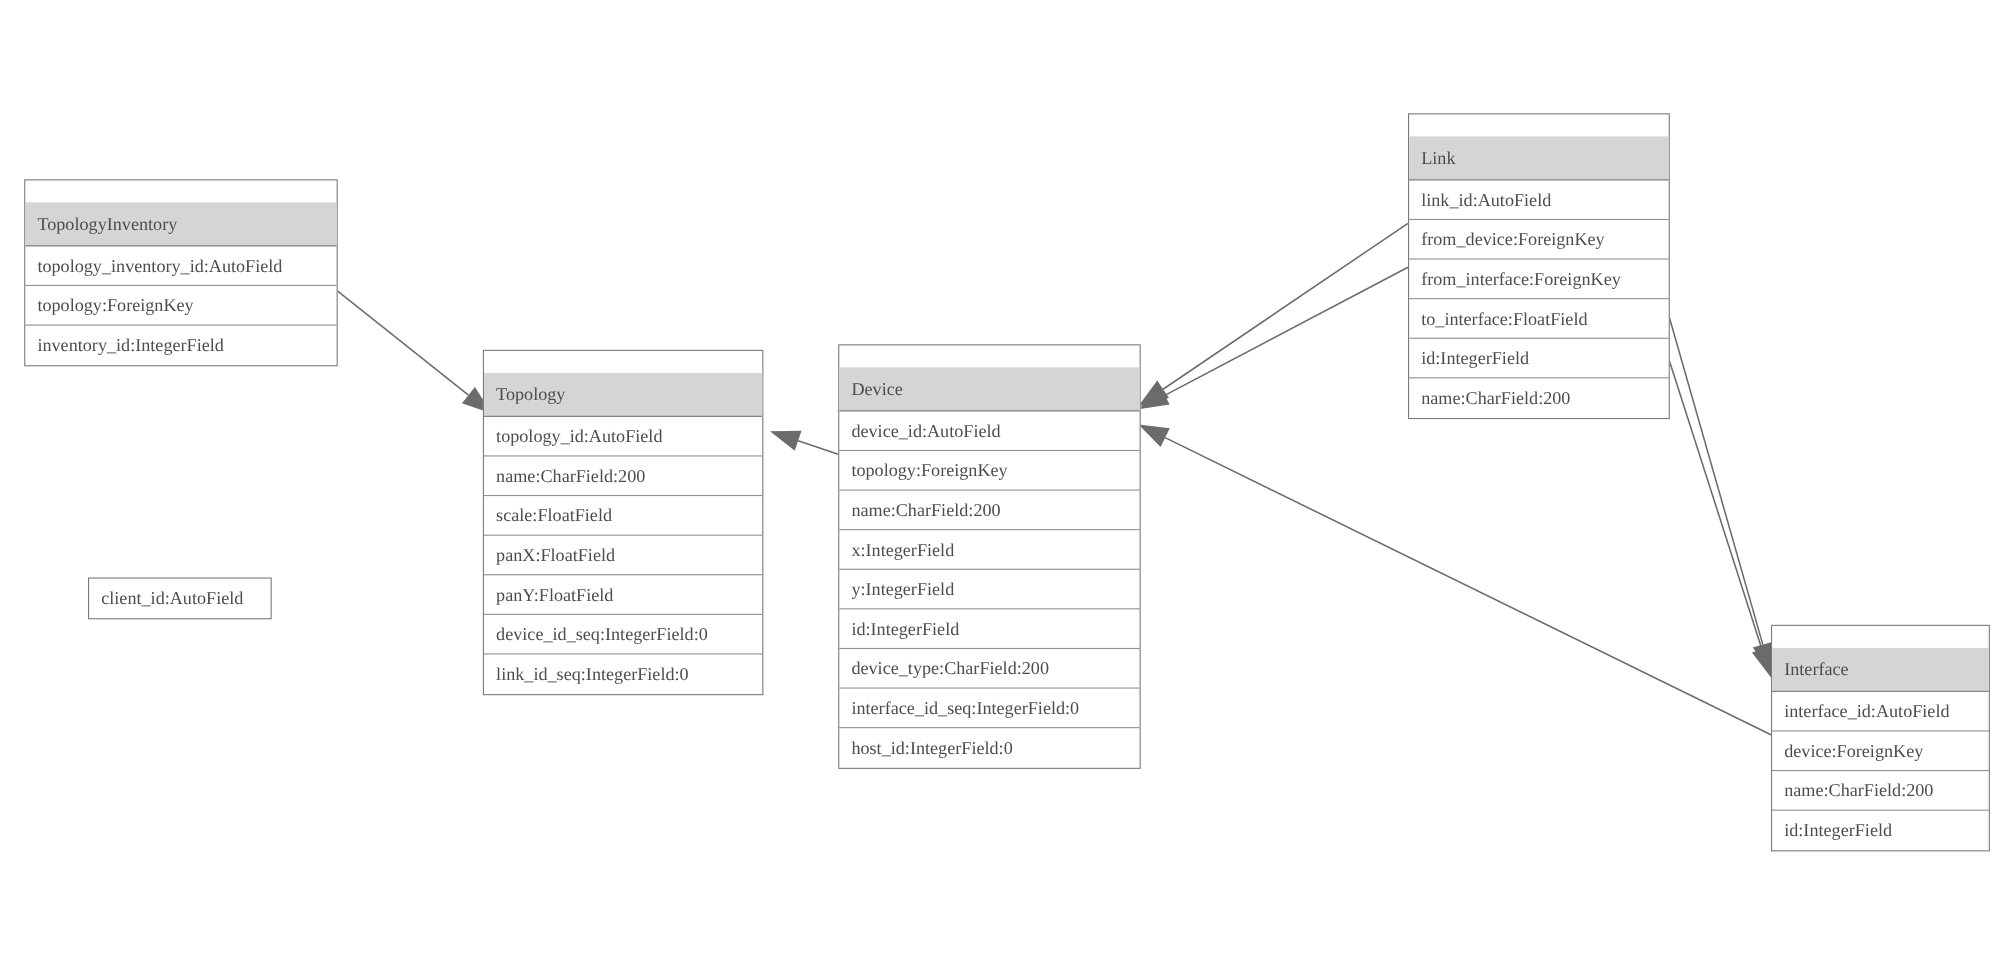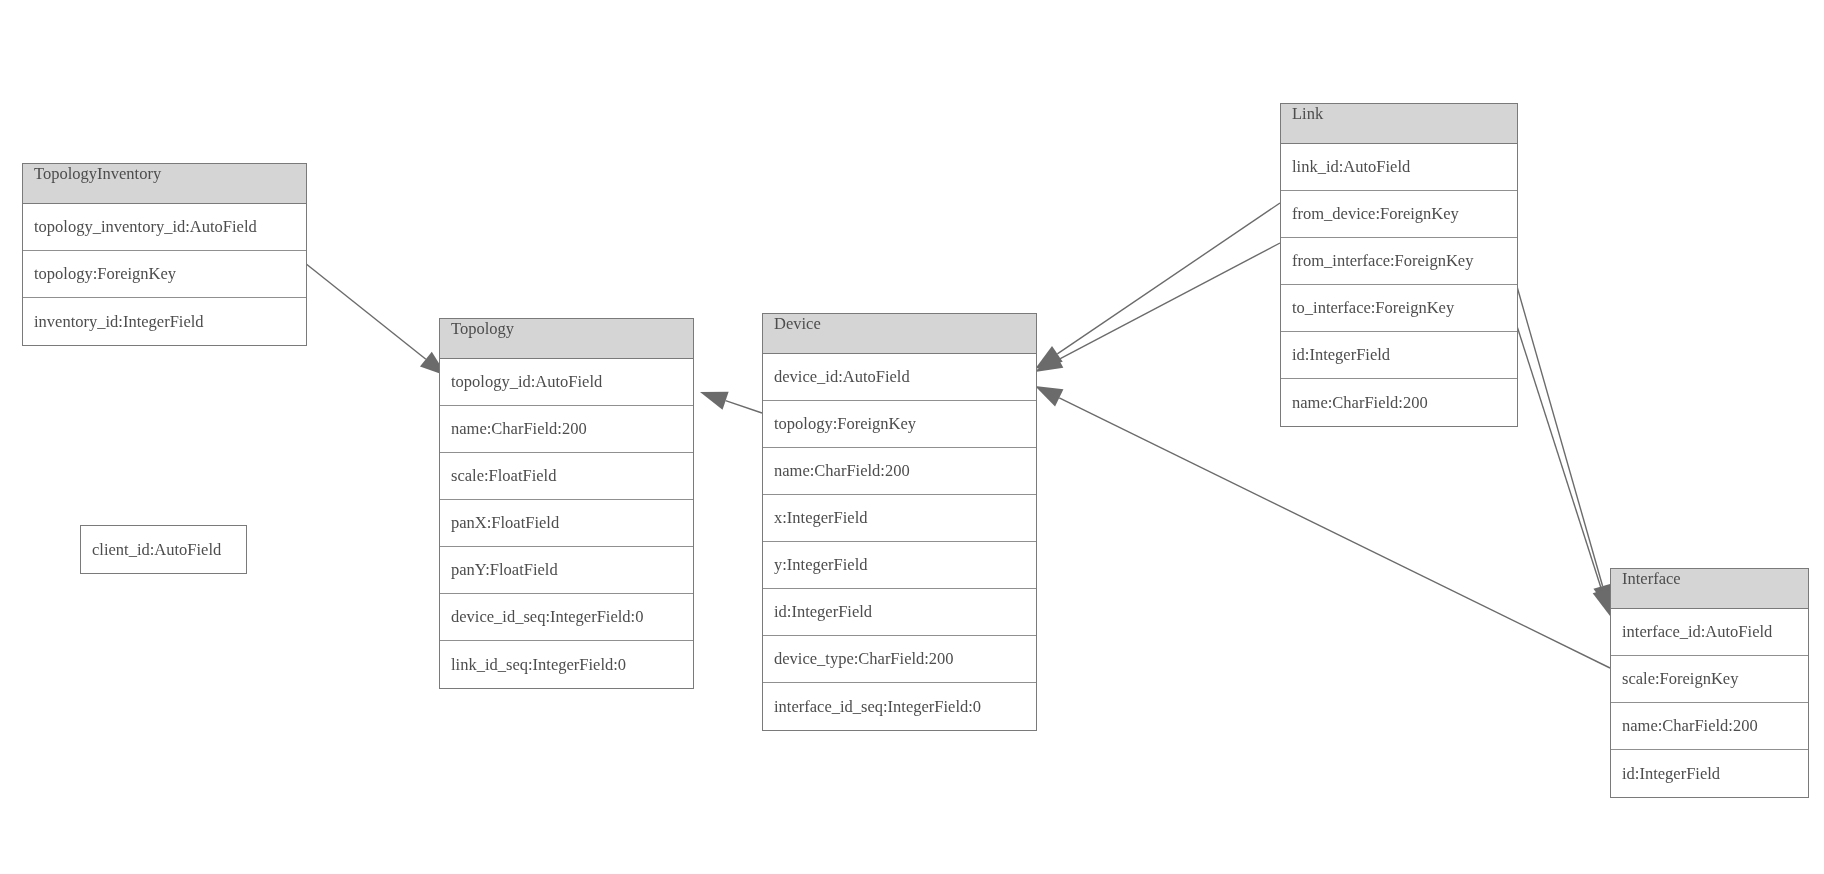--- a/index.html
+++ b/index.html
@@ -27,28 +27,29 @@
     background: #ffffff;
     border: 1.5px solid #7a7a7a;
     box-sizing: content-box;
   }
   .etable-header {
     height: 40px;
     background: #d5d5d5;
     border-bottom: 1.5px solid #7a7a7a;
     box-sizing: border-box;
     display: flex;
-    align-items: flex-start;
+    align-items: center;
     padding-left: 11px;
     font-size: 16.5px;
     color: #4d4d4d;
     white-space: nowrap;
+    margin-top: 20px;
   }
   .etable-row {
-    height: 47px;
+    height: 36px;
     border-bottom: 1px solid #909090;
     box-sizing: border-box;
     display: flex;
     align-items: center;
     padding-left: 11px;
     font-size: 16.5px;
     color: #4d4d4d;
     white-space: nowrap;
   }
   .etable-row:last-child {
@@ -142,53 +143,56 @@
       </div>
       <div class="etable-row">
         <span>id:IntegerField</span>
       </div>
       <div class="etable-row">
         <span>device_type:CharField:200</span>
       </div>
       <div class="etable-row">
         <span>interface_id_seq:IntegerField:0</span>
       </div>
+      <div class="etable-row">
+        <span>host_id:IntegerField:0</span>
+      </div>
     </div>
     <div class="etable" style="left: 1280px; top: 103px; width: 236px;">
       <div class="etable-header">
         <span>Link</span>
       </div>
       <div class="etable-row">
         <span>link_id:AutoField</span>
       </div>
       <div class="etable-row">
         <span>from_device:ForeignKey</span>
       </div>
       <div class="etable-row">
         <span>from_interface:ForeignKey</span>
       </div>
       <div class="etable-row">
-        <span>to_interface:ForeignKey</span>
+        <span>to_interface:FloatField</span>
       </div>
       <div class="etable-row">
         <span>id:IntegerField</span>
       </div>
       <div class="etable-row">
         <span>name:CharField:200</span>
       </div>
     </div>
     <div class="etable" style="left: 1610px; top: 568px; width: 197px;">
       <div class="etable-header">
         <span>Interface</span>
       </div>
       <div class="etable-row">
         <span>interface_id:AutoField</span>
       </div>
       <div class="etable-row">
-        <span>scale:ForeignKey</span>
+        <span>device:ForeignKey</span>
       </div>
       <div class="etable-row">
         <span>name:CharField:200</span>
       </div>
       <div class="etable-row">
         <span>id:IntegerField</span>
       </div>
     </div>
   </div>
 

